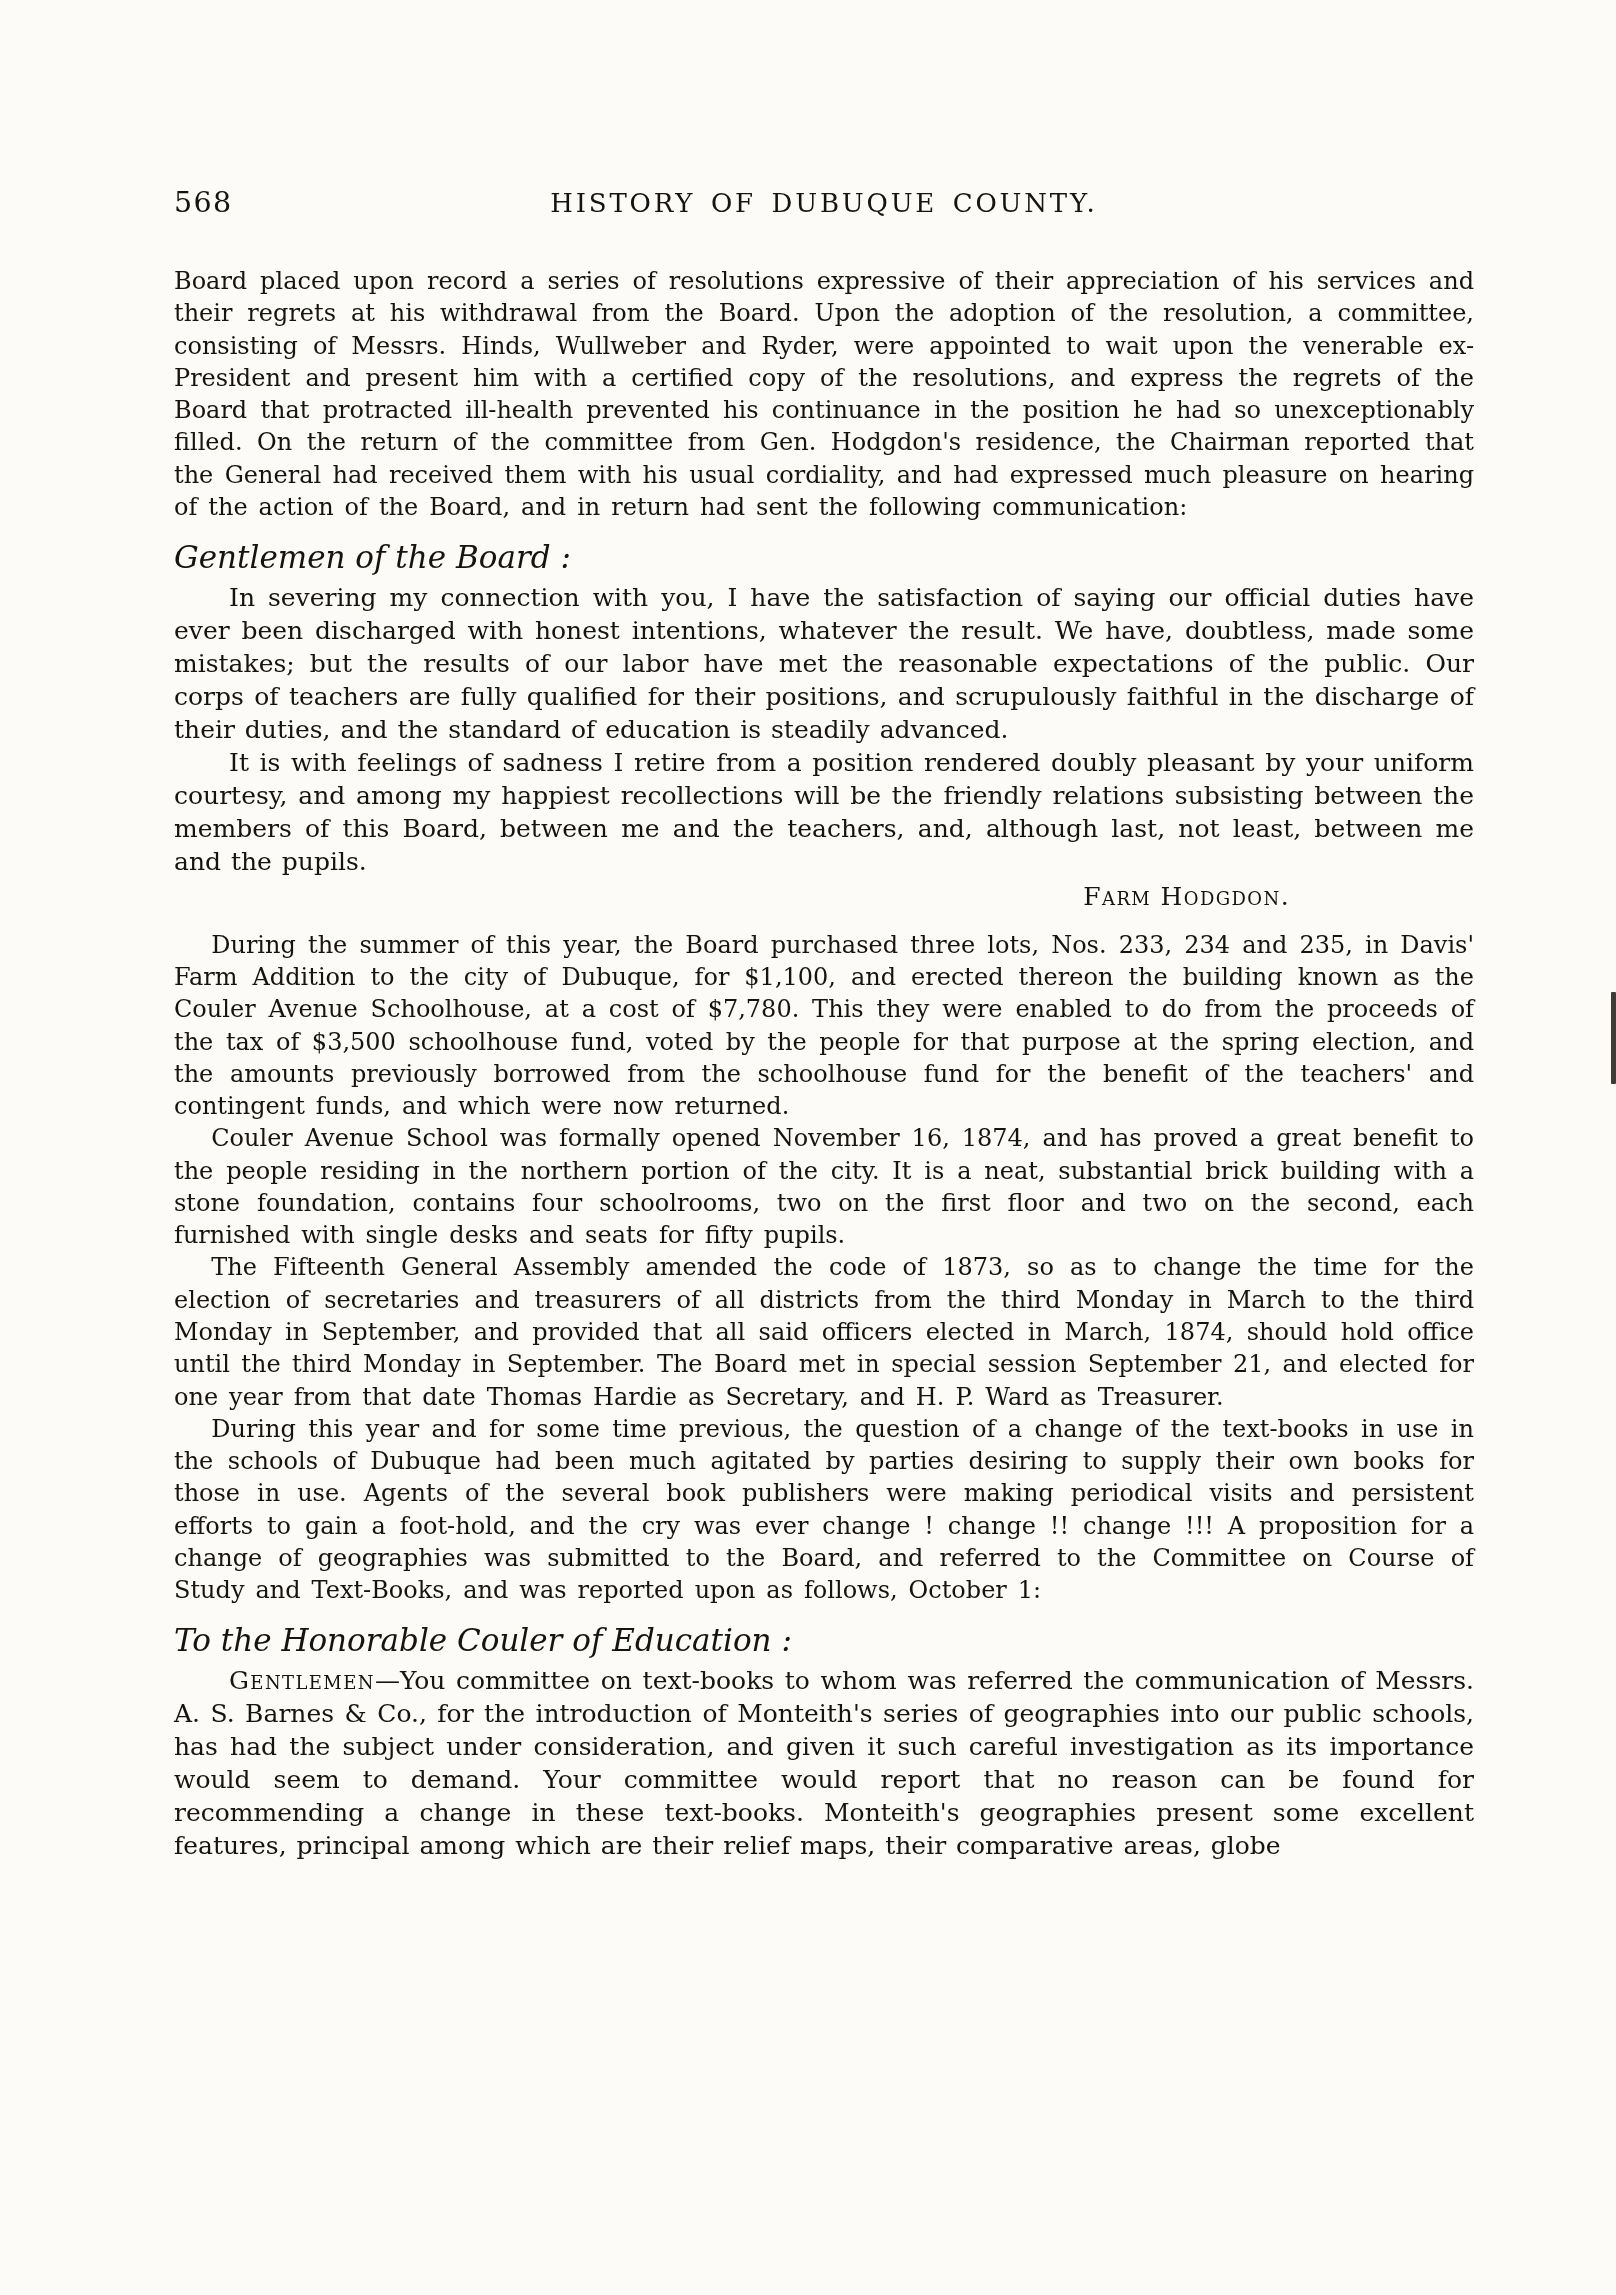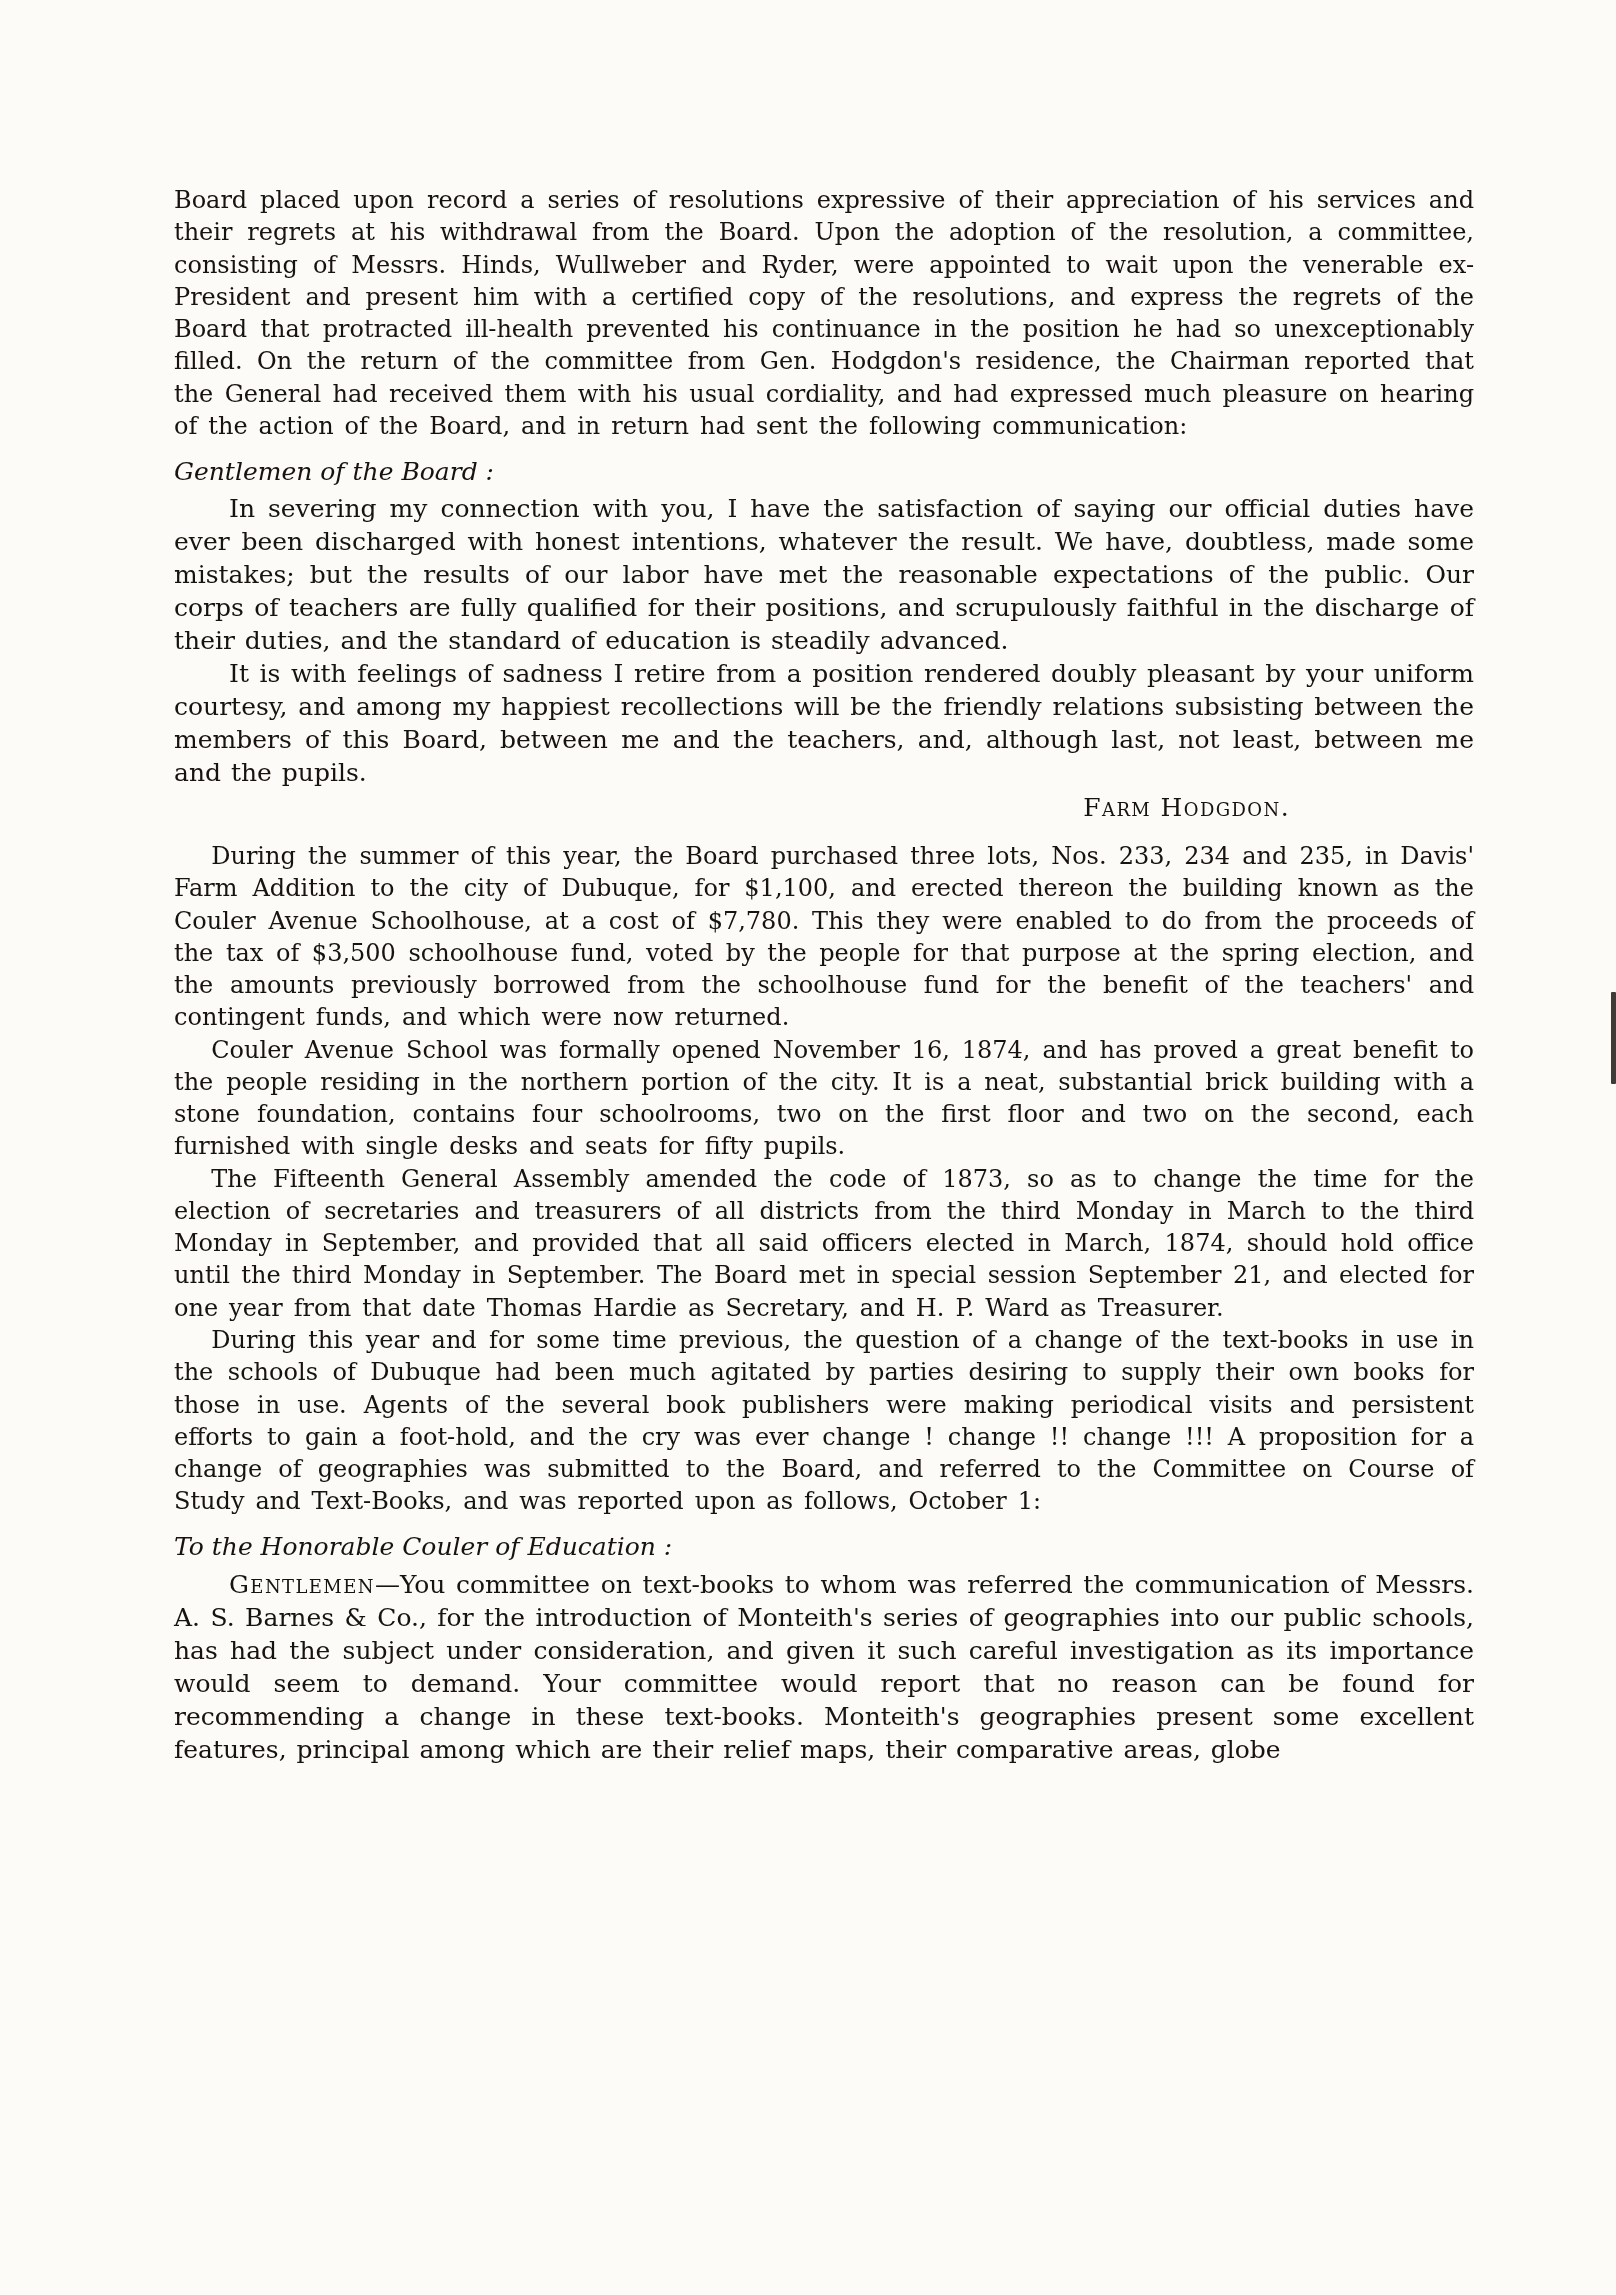--- a/index.html
+++ b/index.html
@@ -43,21 +43,21 @@
     margin: 0;
     font-size: 24px;
     line-height: 1.345;
     text-align: justify;
     text-indent: 1.55em;
     word-spacing: 0.14em;
   }
   .body-para.no-indent { text-indent: 0; }
   .salutation {
     margin: 13.8px 0 3.7px 0;
-    font-size: 25px;
+    font-size: 31px;
     font-style: italic;
     text-align: left;
     line-height: 1.3;
   }
   .letter-para {
     margin: 0;
     font-size: 25px;
     line-height: 1.32;
     text-align: justify;
     text-indent: 2.2em;
@@ -83,20 +83,24 @@
     background: #1d1a16;
     opacity: 0.85;
     border-radius: 0.9px;
   }
 </style>
 </head>
 <body>
 
 <div class="page">
 
+  <header class="running-head">
+    <span class="page-num">568</span>
+    <span class="head-title">HISTORY OF DUBUQUE COUNTY.</span>
+  </header>
 
   <main>
 
     <p class="body-para no-indent">Board placed upon record a series of resolutions expressive of their appreciation of his services and their regrets at his withdrawal from the Board. Upon the adoption of the resolution, a committee, consisting of Messrs. Hinds, Wullweber and Ryder, were appointed to wait upon the venerable ex-President and present him with a certified copy of the resolutions, and express the regrets of the Board that protracted ill-health prevented his continuance in the position he had so unexceptionably filled. On the return of the committee from Gen. Hodgdon's residence, the Chairman reported that the General had received them with his usual cordiality, and had expressed much pleasure on hearing of the action of the Board, and in return had sent the following communication:</p>
 
     <p class="salutation">Gentlemen of the Board :</p>
     <p class="letter-para">In severing my connection with you, I have the satisfaction of saying our official duties have ever been discharged with honest intentions, whatever the result. We have, doubtless, made some mistakes; but the results of our labor have met the reasonable expectations of the public. Our corps of teachers are fully qualified for their positions, and scrupulously faithful in the discharge of their duties, and the standard of education is steadily advanced.</p>
     <p class="letter-para">It is with feelings of sadness I retire from a position rendered doubly pleasant by your uniform courtesy, and among my happiest recollections will be the friendly relations subsisting between the members of this Board, between me and the teachers, and, although last, not least, between me and the pupils.</p>
     <p class="signature smallcaps">Farm Hodgdon.</p>
 

